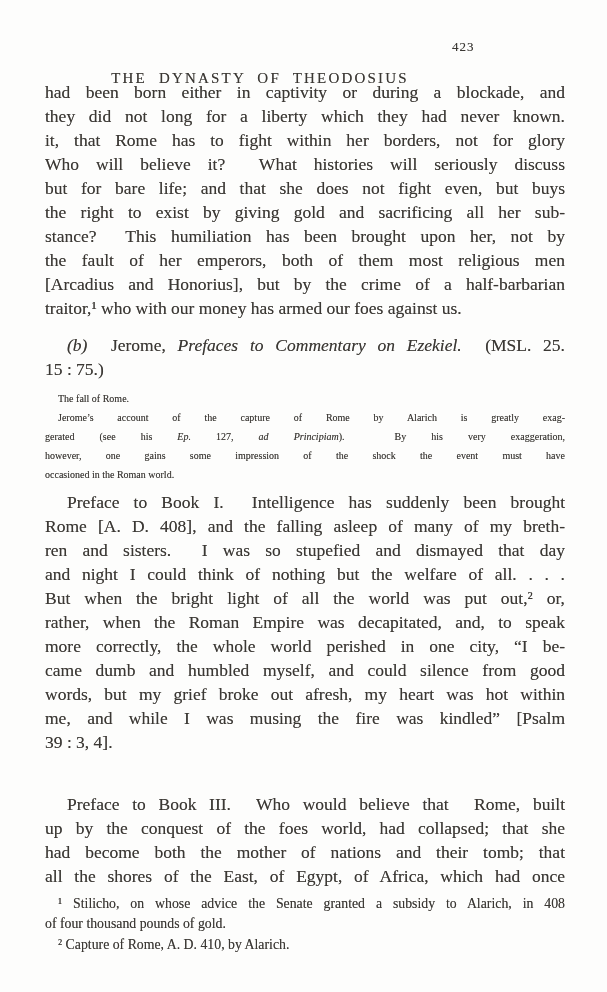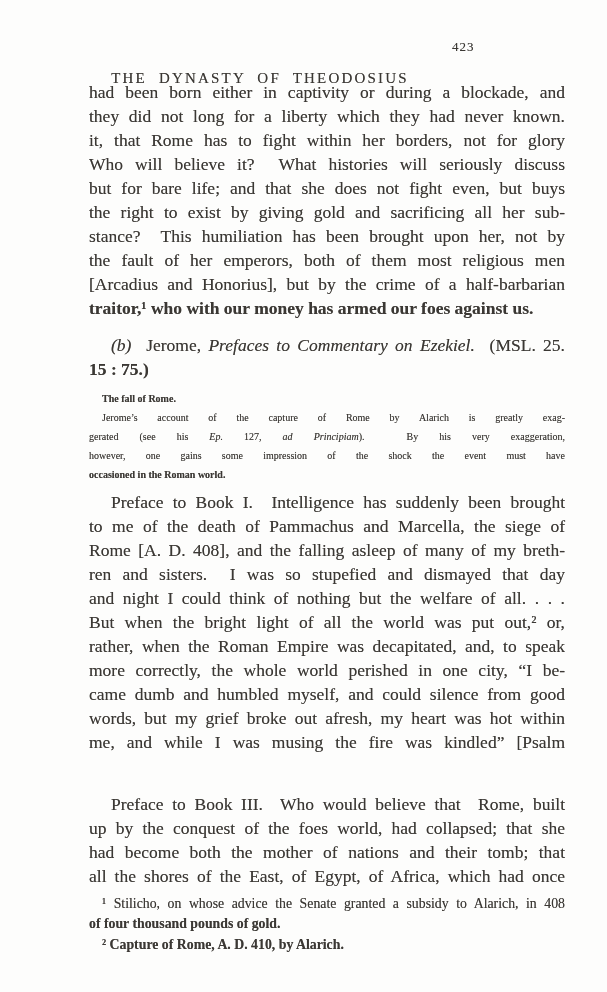--- a/index.html
+++ b/index.html
@@ -15,22 +15,22 @@
   #page-header{position:absolute;top:38px;left:0;width:607px;height:24px;}
   #running-title{
     position:absolute;left:45px;top:0;width:430px;
     text-align:center;font-size:15px;letter-spacing:2.2px;word-spacing:6px;margin-top:32px;
   }
   #page-number{position:absolute;left:452px;top:1px;font-size:13px;letter-spacing:1px;font-family:Liberation Serif, serif;}
   .block{position:absolute;left:45px;width:520px;}
   .body{font-size:17.5px;line-height:24px;}
   .small{font-size:10px;line-height:19px;}
   .foot{font-size:13.8px;line-height:20px;}
-  .line{text-align:justify;text-align-last:justify;margin-left:44px;}
-  .line.endline{text-align-last:left;font-weight:bold;}
+  .line{text-align:justify;text-align-last:justify;}
+  .line.endline{text-align-last:left;}
   .body .line.indent{padding-left:22px;}
   .small .line.indent{padding-left:13px;}
   .foot .line.indent{padding-left:13px;}
   .it{font-style:italic;}
 </style>
 </head>
 <body>
 
 <div id="page">
   <header id="page-header">
@@ -58,30 +58,30 @@
         <div class="line indent endline"><span>The fall of Rome.</span></div>
       </div>
       <div class="block small" style="top: 408px;">
         <div class="line indent"><span>Jerome’s account of the capture of Rome by Alarich is greatly exag-</span></div>
         <div class="line"><span>gerated (see his </span><span class="it">Ep.</span><span> 127, </span><span class="it">ad Principiam</span><span>).&nbsp; By his very exaggeration,</span></div>
         <div class="line"><span>however, one gains some impression of the shock the event must have</span></div>
         <div class="line endline"><span>occasioned in the Roman world.</span></div>
       </div>
       <div class="block body" style="top: 490px;">
         <div class="line indent"><span>Preface to Book I.&nbsp; Intelligence has suddenly been brought</span></div>
-        <div class="line"><span>to me of the death of Pammachus and Marcella, the siege of</span></div>
         <div class="line"><span>Rome [A. D. 408], and the falling asleep of many of my breth-</span></div>
         <div class="line"><span>ren and sisters.&nbsp; I was so stupefied and dismayed that day</span></div>
         <div class="line"><span>and night I could think of nothing but the welfare of all. . . .</span></div>
         <div class="line"><span>But when the bright light of all the world was put out,² or,</span></div>
         <div class="line"><span>rather, when the Roman Empire was decapitated, and, to speak</span></div>
         <div class="line"><span>more correctly, the whole world perished in one city, “I be-</span></div>
         <div class="line"><span>came dumb and humbled myself, and could silence from good</span></div>
         <div class="line"><span>words, but my grief broke out afresh, my heart was hot within</span></div>
         <div class="line"><span>me, and while I was musing the fire was kindled” [Psalm</span></div>
+        <div class="line endline"><span>39 : 3, 4].</span></div>
       </div>
       <div class="block body" style="top: 792px;">
         <div class="line indent"><span>Preface to Book III.&nbsp; Who would believe that&nbsp; Rome, built</span></div>
         <div class="line"><span>up by the conquest of the foes world, had collapsed; that she</span></div>
         <div class="line"><span>had become both the mother of nations and their tomb; that</span></div>
         <div class="line"><span>all the shores of the East, of Egypt, of Africa, which had once</span></div>
       </div>
       <div class="block foot" style="top: 894px;">
         <div class="line indent"><span>¹ Stilicho, on whose advice the Senate granted a subsidy to Alarich, in 408</span></div>
         <div class="line endline"><span>of four thousand pounds of gold.</span></div>

